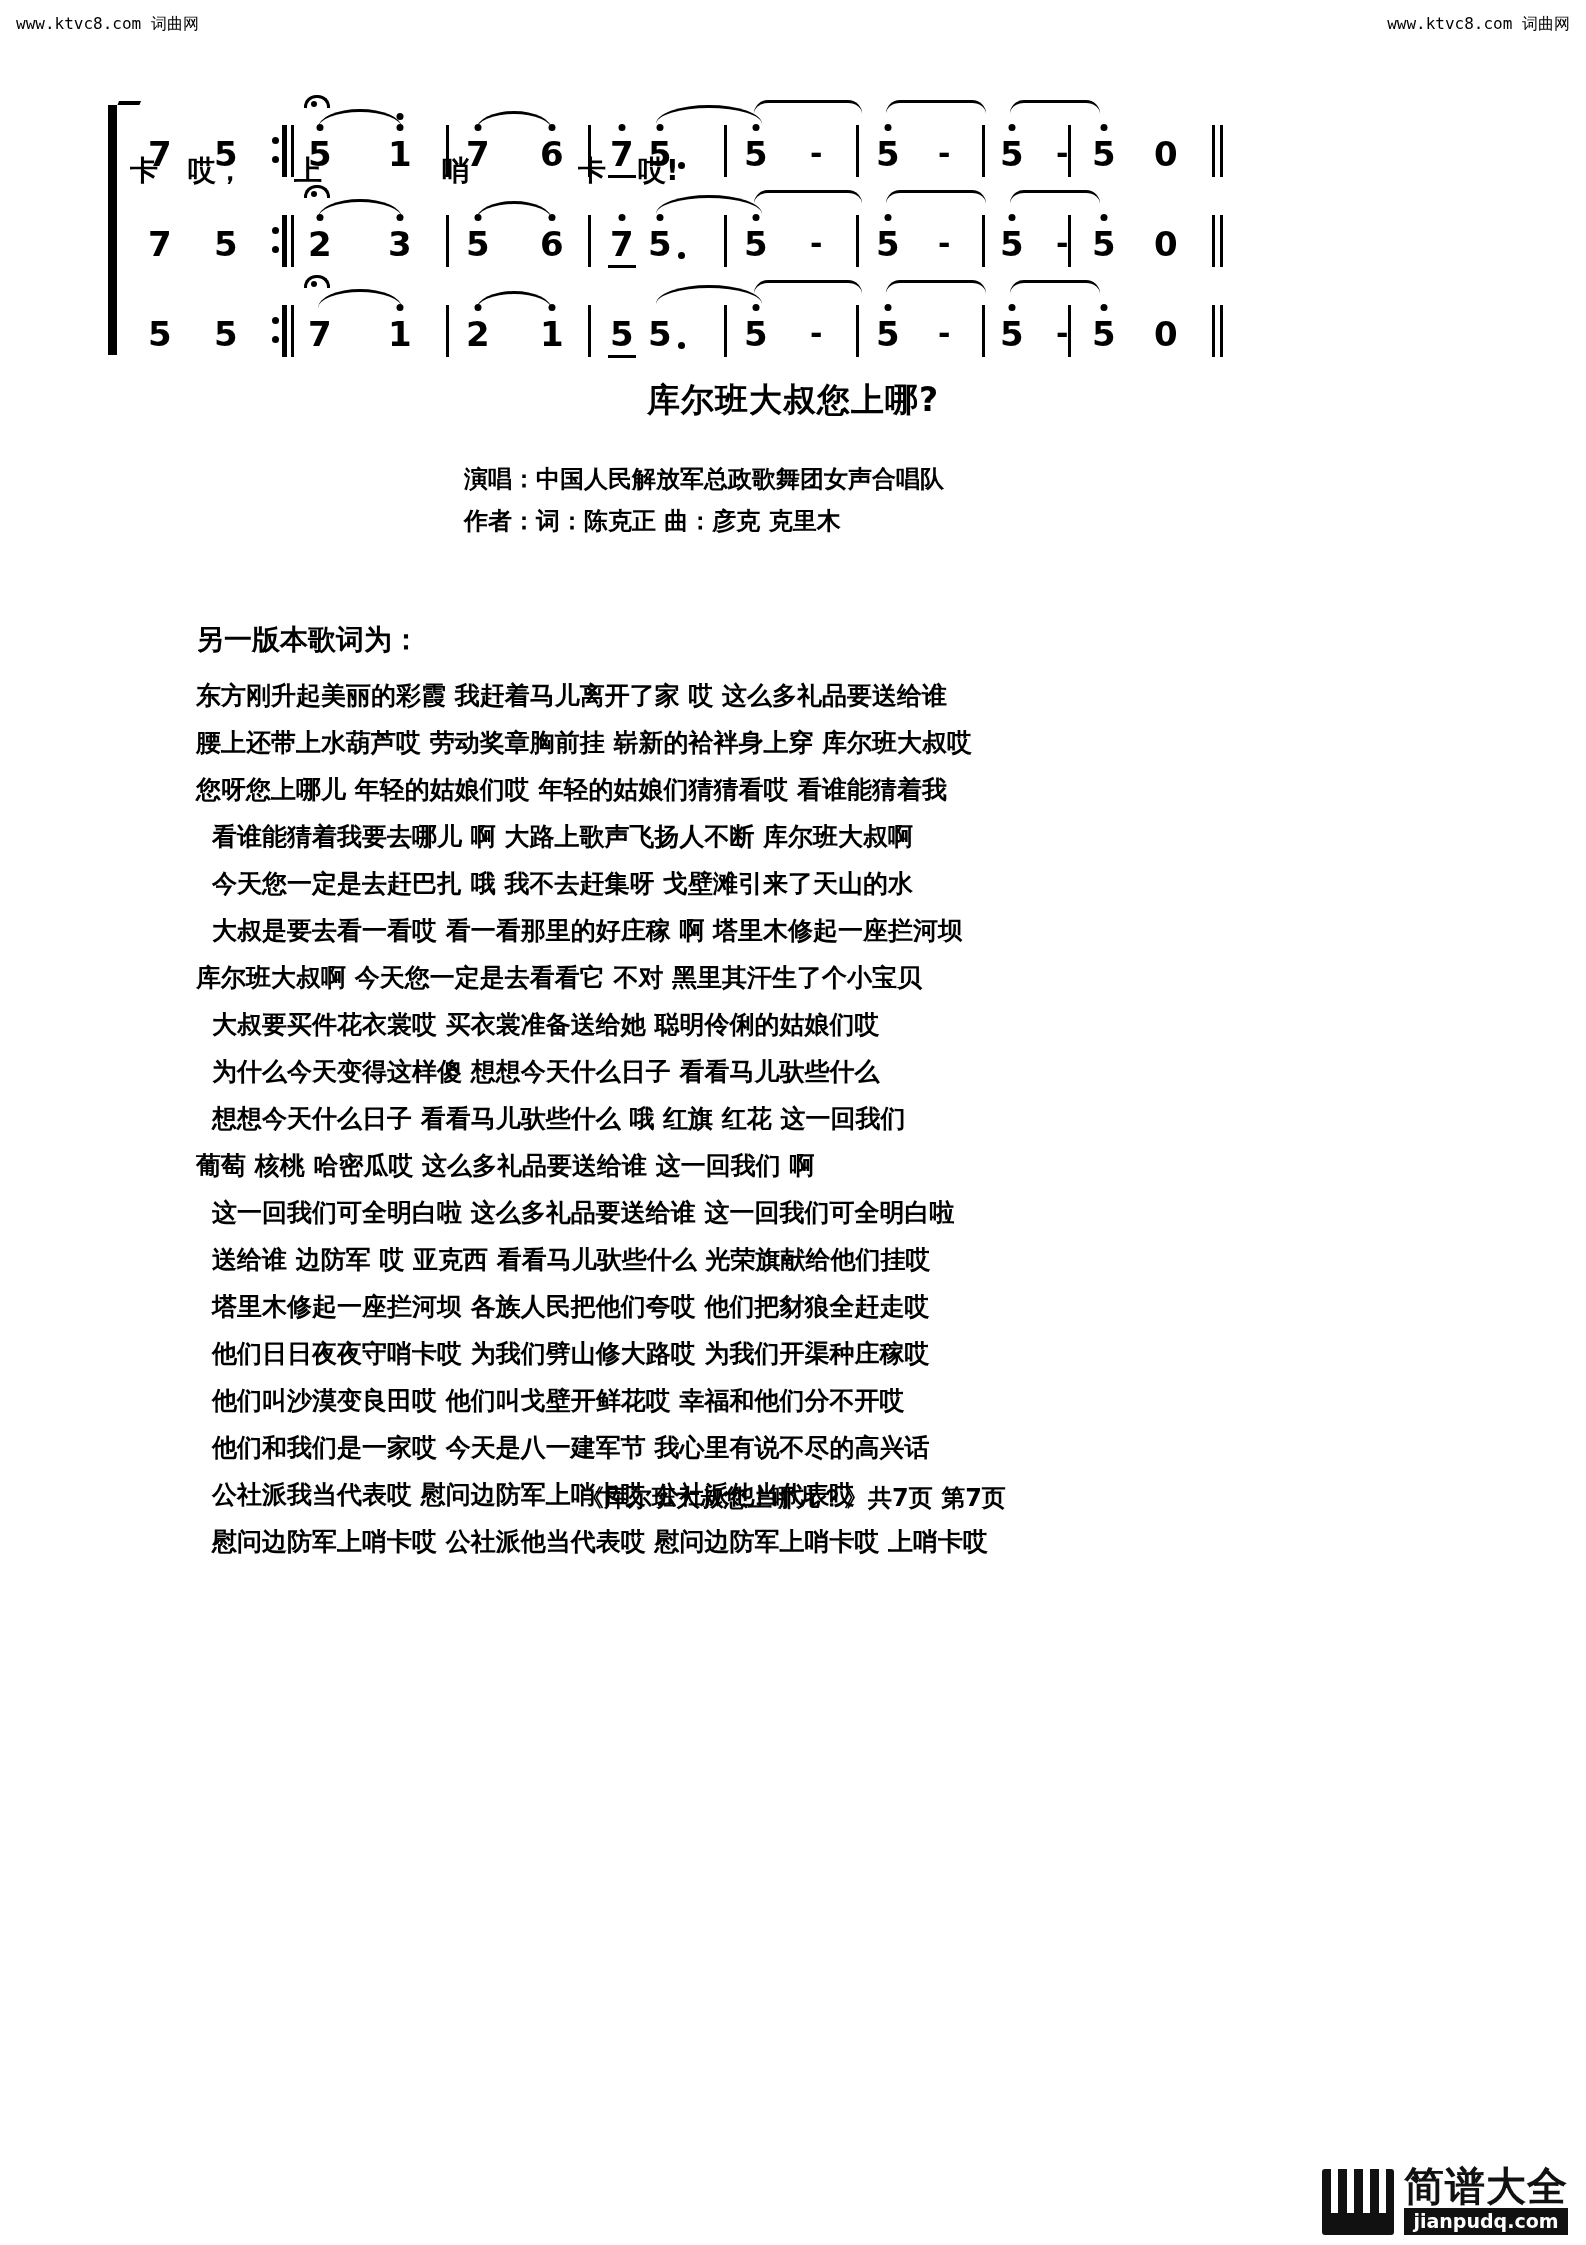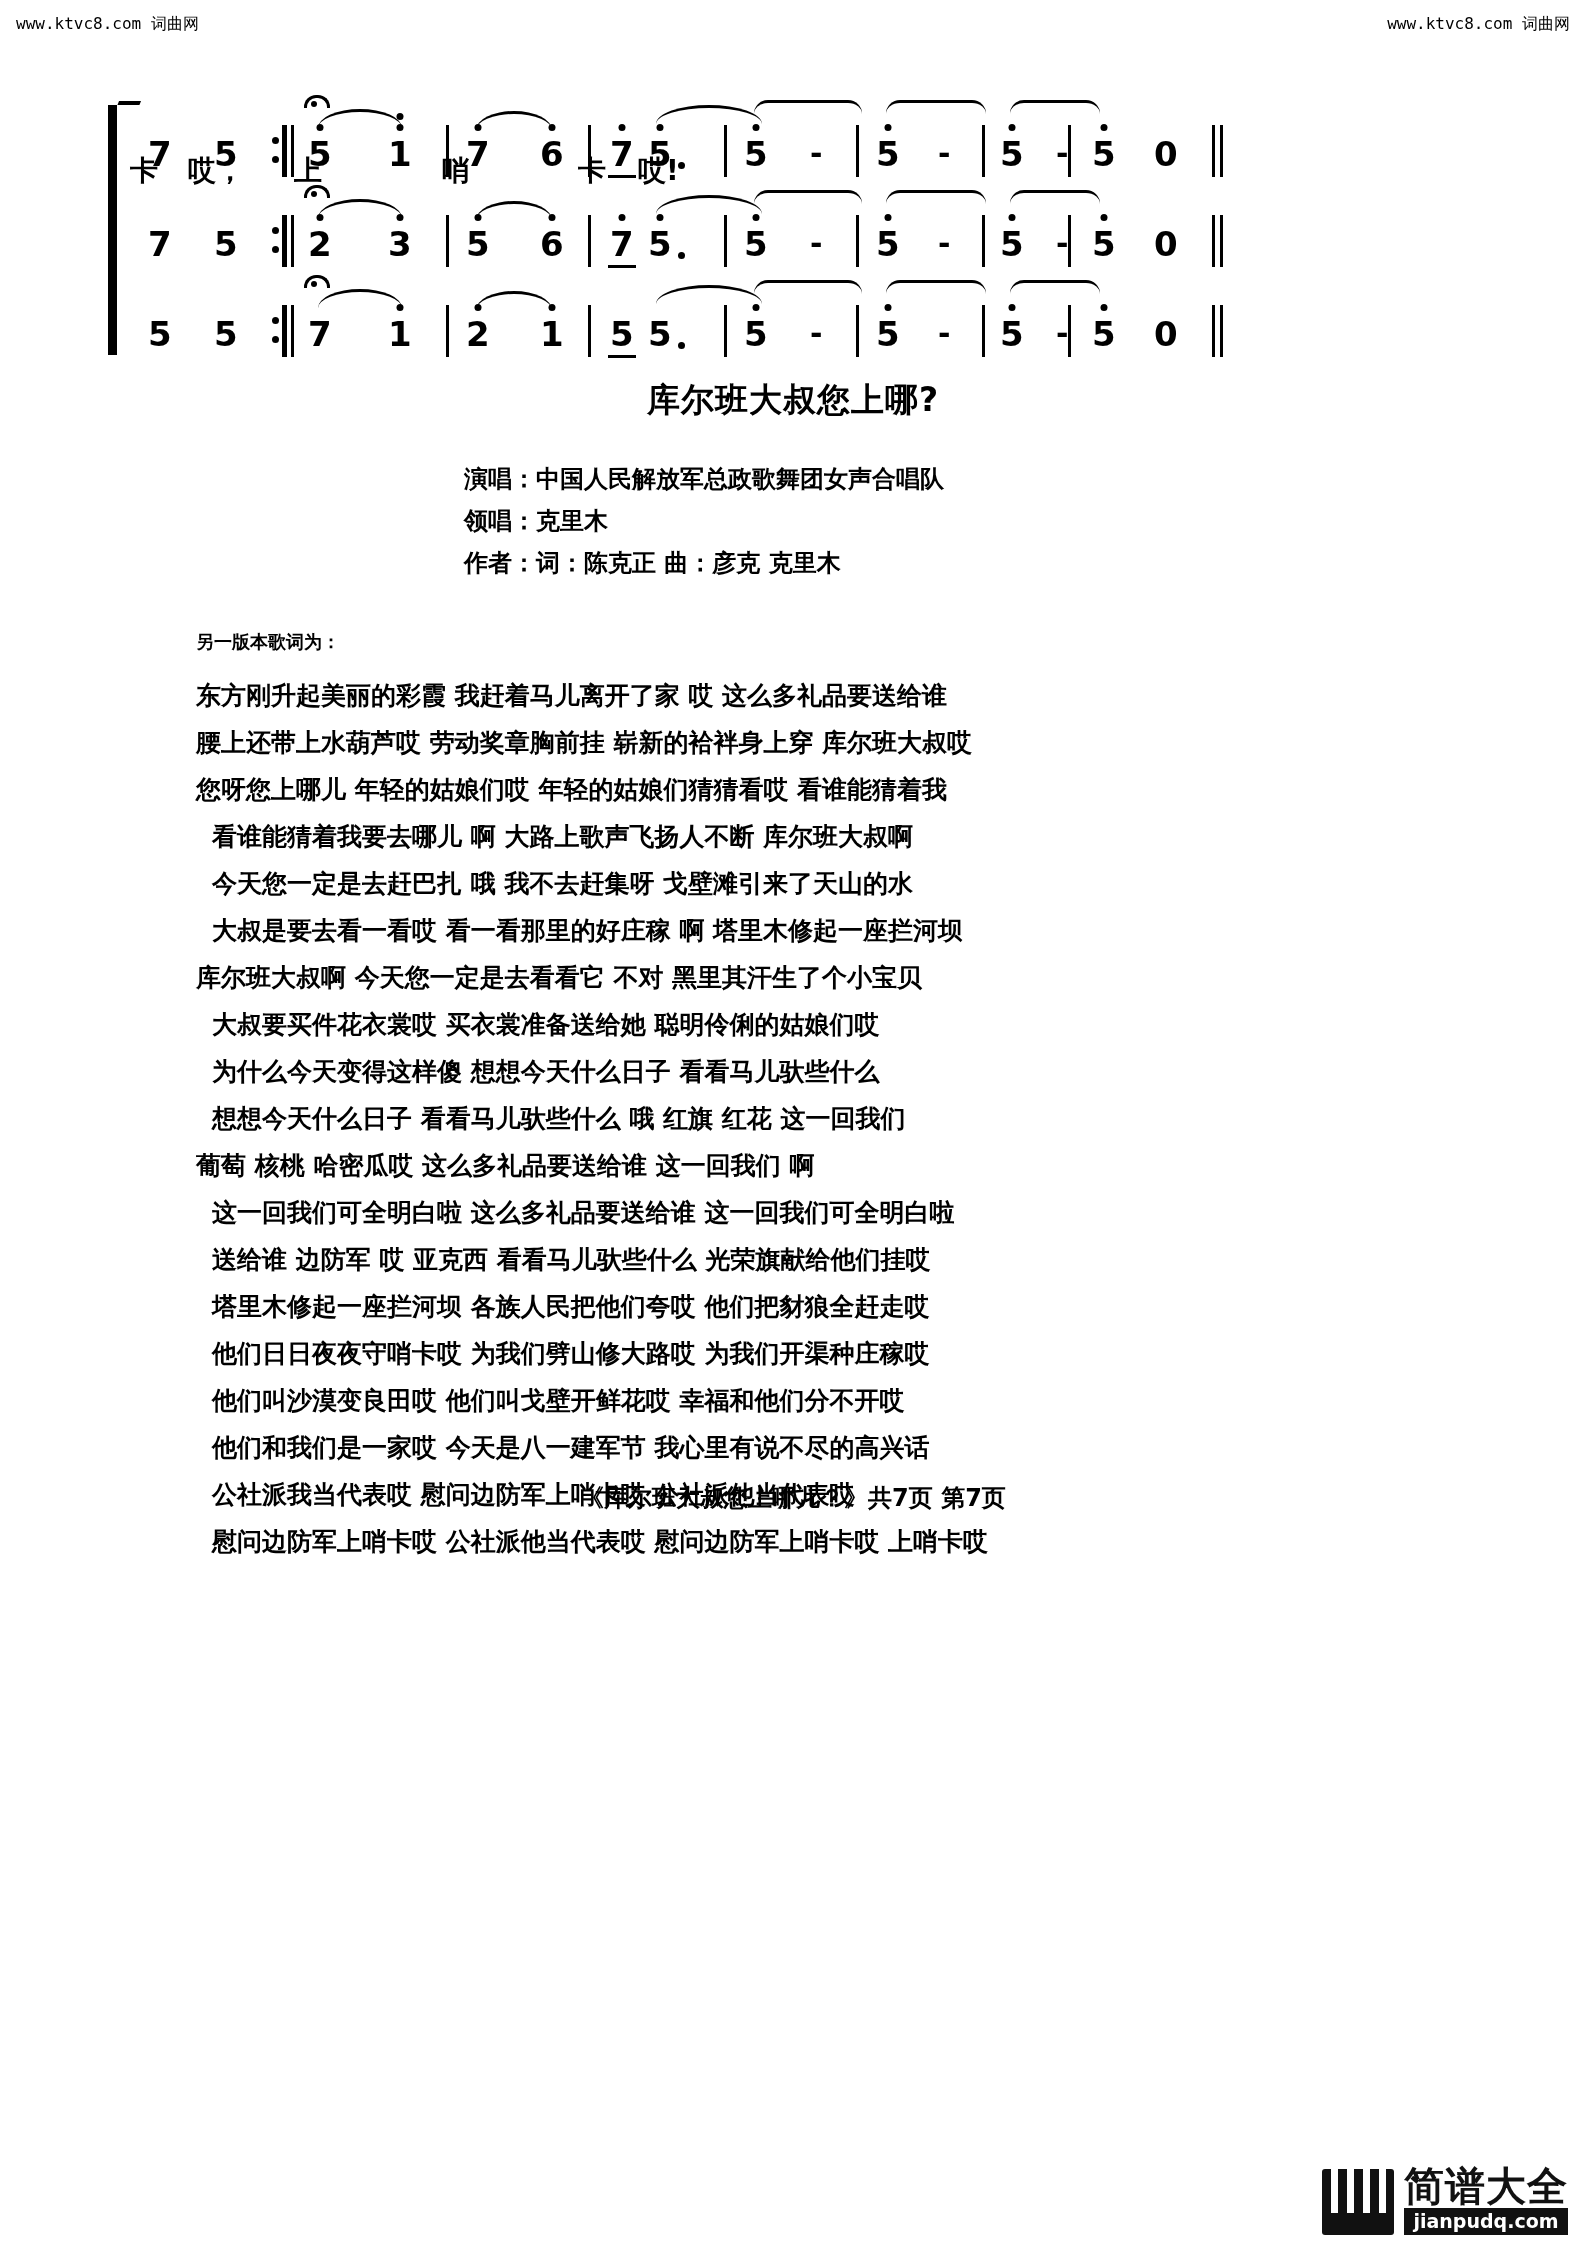--- a/index.html
+++ b/index.html
@@ -112,22 +112,22 @@
   .credits{position:absolute;left:464px;top:458px;width:900px;}
   .credits .ln{
     font-family:"DejaVu Sans","Liberation Sans",sans-serif;
     font-size:24px;font-weight:bold;line-height:42px;white-space:nowrap;
   }
   .credits .ln .lab{display:inline-block;}
 
   
   .altlyr{position:absolute;left:196px;top:618px;width:1200px;}
   .altlyr .head{
-    font-family:Liberation Sans, sans-serif;
-    font-size:18px;font-weight:bold;line-height:48px;margin-bottom:6px;
+    font-family:Liberation Mono, monospace;
+    font-size:28px;font-weight:bold;line-height:48px;margin-bottom:6px;
   }
   .altlyr .row{
     font-family:"DejaVu Sans","Liberation Sans",sans-serif;
     font-size:25px;font-weight:bold;line-height:47px;white-space:nowrap;
   }
   .altlyr .row.ind{padding-left:16px;}
 
   
   .footer{
     position:absolute;left:0;right:0;top:1482px;text-align:center;
@@ -364,23 +364,20 @@
           <i class="t2"></i>
         </span>
     </div>
   </div>
 
   <div class="title">库尔班大叔您上哪?</div>
 
   <div class="credits">
     <div class="ln">
       <span class="lab">演唱：</span><span>中国人民解放军总政歌舞团女声合唱队</span>
-    </div>
-    <div class="ln">
-      <span class="lab">领唱：</span><span>克里木</span>
     </div>
     <div class="ln">
       <span class="lab">作者：</span><span>词：陈克正 曲：彦克 克里木</span>
     </div>
   </div>
 
   <div class="altlyr">
     <div class="head">另一版本歌词为：</div>
     <div class="row">东方刚升起美丽的彩霞 我赶着马儿离开了家 哎 这么多礼品要送给谁</div>
     <div class="row">腰上还带上水葫芦哎 劳动奖章胸前挂 崭新的袷袢身上穿 库尔班大叔哎</div>

